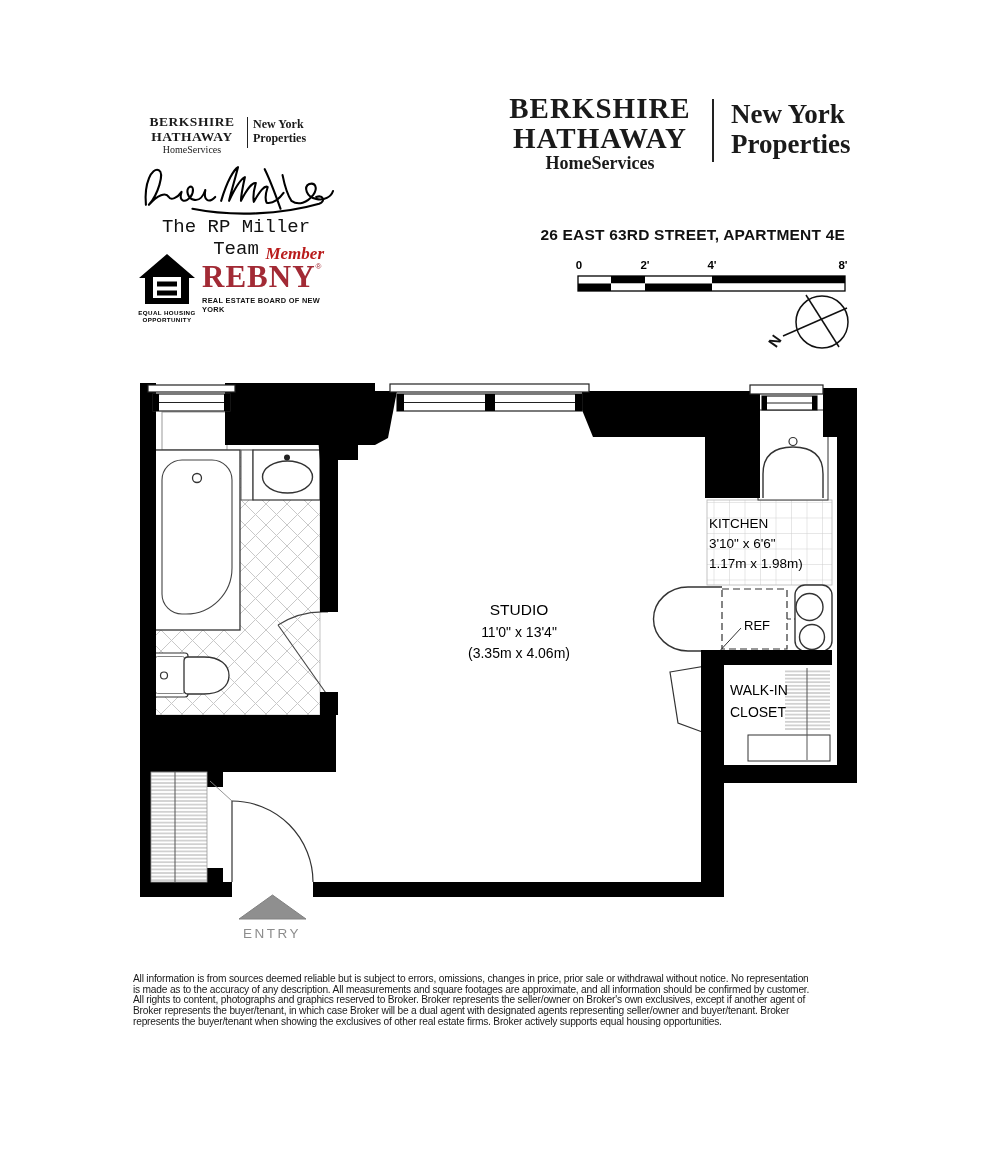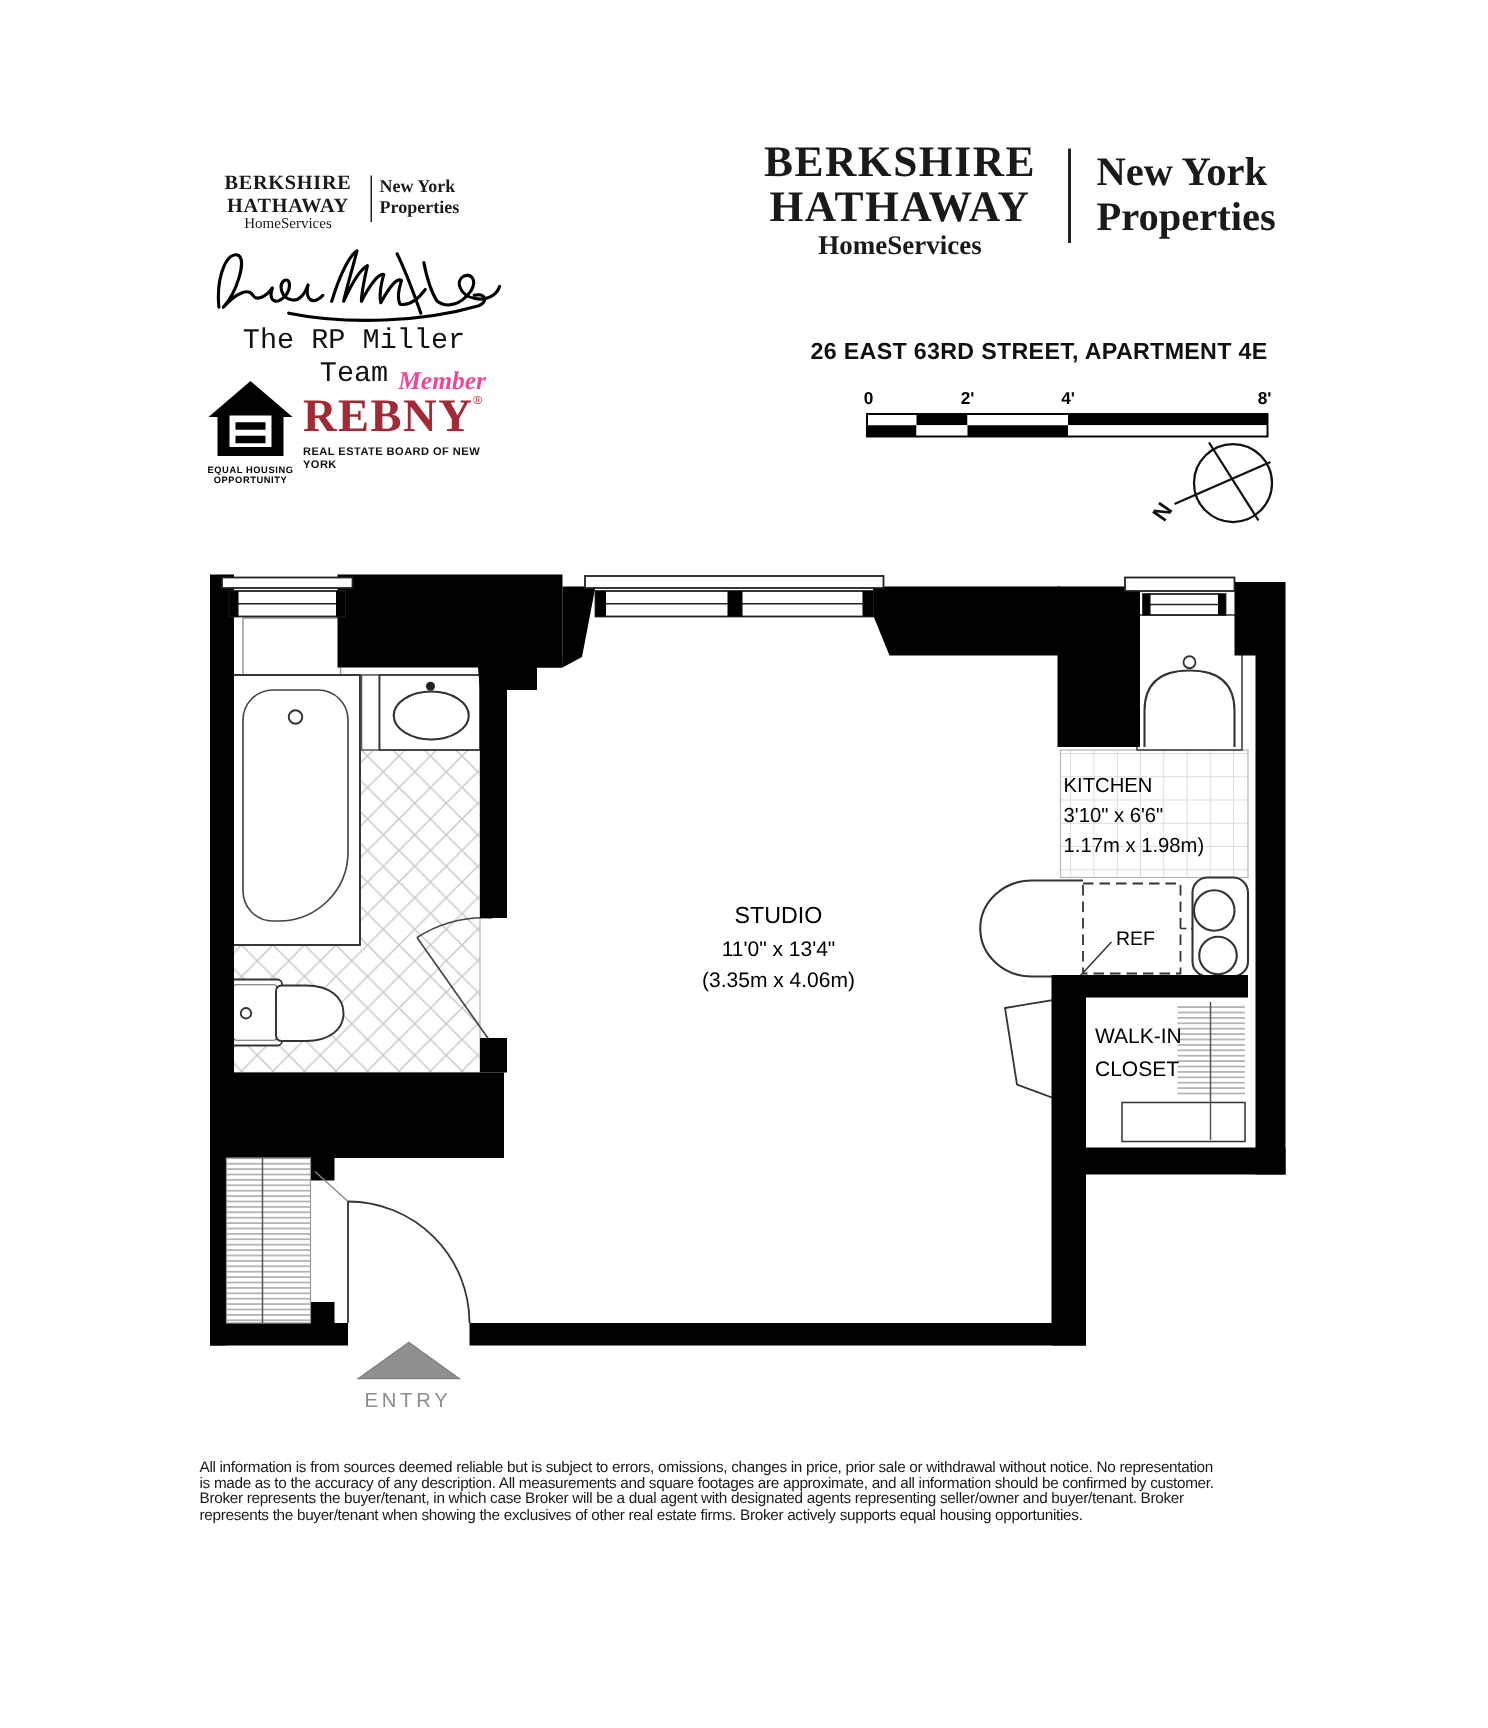--- a/index.html
+++ b/index.html
@@ -10,21 +10,21 @@
   .sl-col{left:141px;top:114px;width:102px;text-align:center;}
   .sl-l1,.sl-l2{font-family:"Liberation Serif",serif;font-weight:700;font-size:13.5px;line-height:15px;letter-spacing:.5px;color:#1a1a1a;}
   .sl-l3{font-family:"Liberation Serif",serif;font-size:10px;line-height:12px;color:#1a1a1a;}
   .sl-div{left:247px;top:117px;height:31px;border-left:1.5px solid #222;}
   .sl-r{left:253px;top:117px;font-family:"Liberation Serif",serif;font-weight:700;font-size:12px;line-height:14px;color:#1a1a1a;}
   .team{left:140px;top:216px;width:192px;text-align:center;font-family:Liberation Mono, monospace;font-size:19px;color:#111;}
   
   .eho{left:138px;top:253px;width:58px;text-align:center;}
   .eho-t{font-size:6.2px;font-weight:700;letter-spacing:.4px;line-height:7px;color:#000;}
   .rebny{left:202px;top:245px;width:136px;}
-  .rebny-member{display:block;text-align:right;padding-right:14px;font-family:"Liberation Serif",serif;font-style:italic;font-weight:700;font-size:17px;color:#ec4899;line-height:17px;}
+  .rebny-member{display:block;text-align:right;padding-right:14px;font-family:"Liberation Serif",serif;font-style:italic;font-weight:700;font-size:17px;color:#b91c1c;line-height:17px;}
   .rebny-name{font-family:"Liberation Serif",serif;font-weight:700;font-size:31px;line-height:30px;color:#A22A35;letter-spacing:1px;}
   .rebny-reg{font-size:8px;vertical-align:top;color:#A22A35;}
   .rebny-tag{font-size:7.4px;font-weight:700;letter-spacing:.3px;color:#111;margin-top:4px;}
   
   .ll-col{left:492px;top:93px;width:216px;text-align:center;}
   .ll-l1{font-family:"Liberation Serif",serif;font-weight:700;font-size:29px;line-height:30px;letter-spacing:1px;color:#1a1a1a;}
   .ll-l3{font-family:"Liberation Serif",serif;font-weight:700;font-size:18px;line-height:20px;color:#1a1a1a;}
   .ll-div{left:712px;top:99px;height:63px;border-left:2px solid #222;}
   .ll-r{left:731px;top:99px;font-family:"Liberation Serif",serif;font-weight:700;font-size:27px;line-height:30px;color:#1a1a1a;}
   .address{right:147px;top:226px;font-size:15.5px;font-weight:700;letter-spacing:.2px;color:#111;margin-left:44px;}
@@ -242,15 +242,16 @@
   <g>
     <text x="379" y="237" font-size="15.5" text-anchor="middle">STUDIO</text>
     <text x="379" y="259" font-size="14" text-anchor="middle">11'0" x 13'4"</text>
     <text x="379" y="280" font-size="14" text-anchor="middle">(3.35m x 4.06m)</text>
   </g>
 </svg>
 
 <div class="abs disc">
   <div>All information is from sources deemed reliable but is subject to errors, omissions, changes in price, prior sale or withdrawal without notice. No representation</div>
   <div>is made as to the accuracy of any description. All measurements and square footages are approximate, and all information should be confirmed by customer.</div>
+  <div>All rights to content, photographs and graphics reserved to Broker. Broker represents the seller/owner on Broker's own exclusives, except if another agent of</div>
   <div>Broker represents the buyer/tenant, in which case Broker will be a dual agent with designated agents representing seller/owner and buyer/tenant. Broker</div>
   <div>represents the buyer/tenant when showing the exclusives of other real estate firms. Broker actively supports equal housing opportunities.</div>
 </div>
 
 </body></html>

